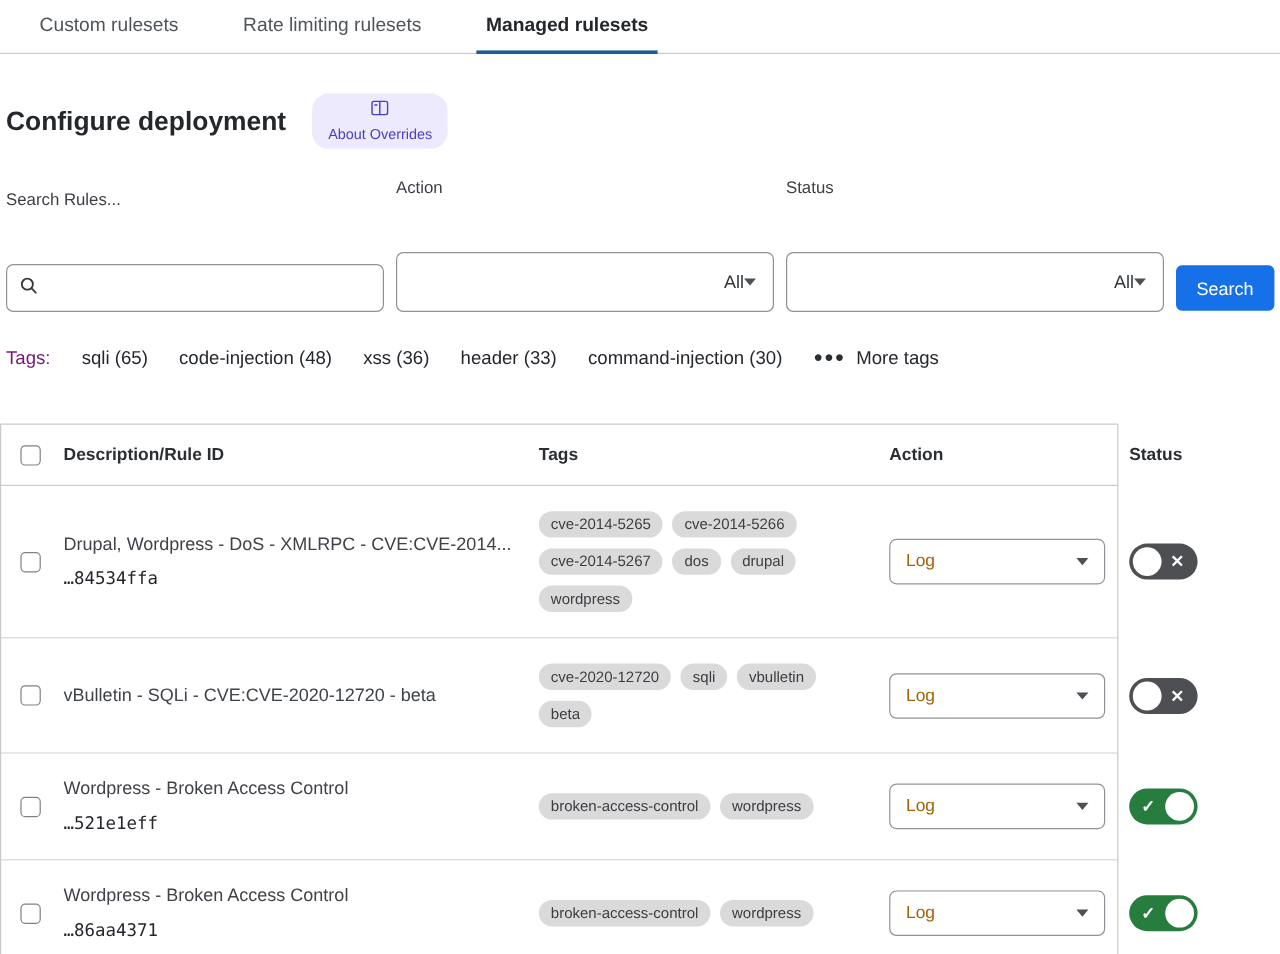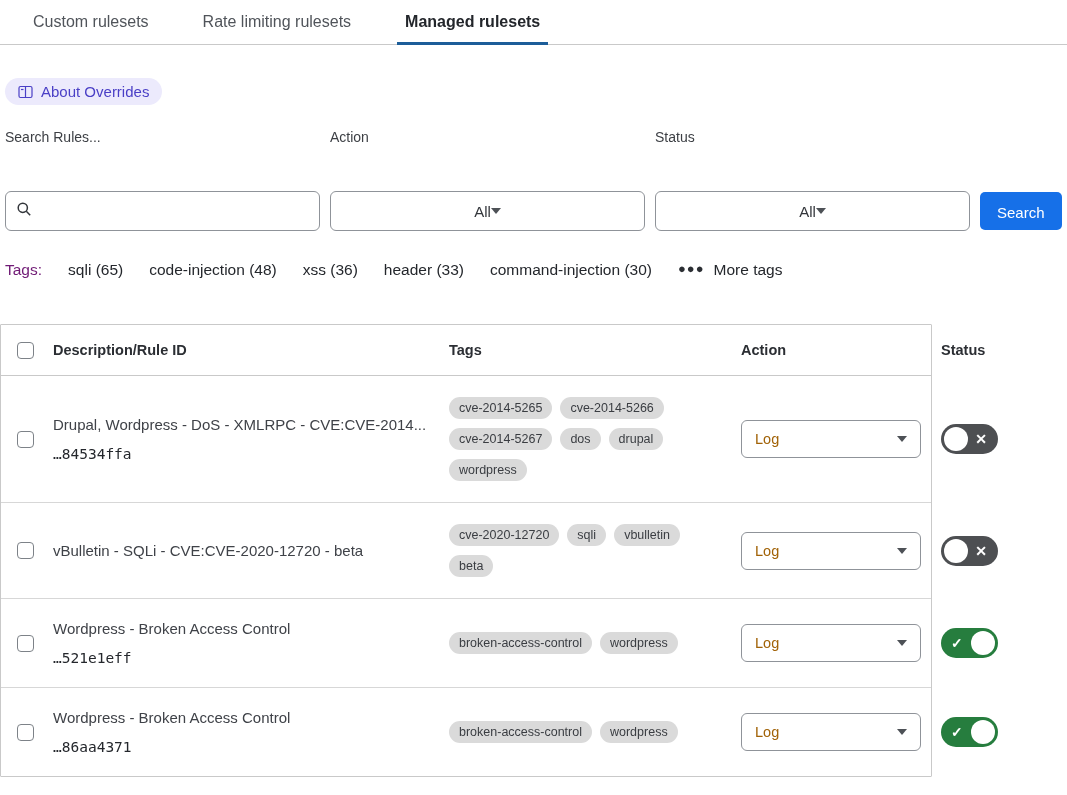--- a/index.html
+++ b/index.html
@@ -27,42 +27,42 @@
 
   
   .heading-row {
     display: flex; align-items: center; gap: 22px;
     margin: 33px 0 0 5px;
   }
   .page-title { font-size: 22px; font-weight: bold; color: #24272c; margin: 0; }
   .about-badge {
     display: inline-flex; align-items: center; gap: 8px;
     background: var(--badge-bg, #eceafc); color: var(--badge-text, #4a3fc6);
-    font-size: 15px; padding: 5px 13px; border-radius: 14px; cursor: pointer;
+    font-size: 12px; padding: 5px 13px; border-radius: 14px; cursor: pointer; flex-direction: column;
   }
   .about-badge svg { display: block; }
 
   
   .filters {
     display: flex; align-items: flex-end; gap: 10px;
     margin: 24px 0 0 5px;
   }
   .field { display: flex; flex-direction: column; gap: 39px; }
   .field-label { font-size: 14px; color: #3c3f44; margin-bottom: 7px; }
   .search-box {
     width: 315px; height: 40px; border: 1px solid #8f9399; border-radius: 6px;
     display: flex; align-items: center; padding: 0 10px; gap: 8px; background:#fff;
   }
   .search-box input {
     border: none; outline: none; flex: 1; font-size: 15px;
     font-family: "Liberation Sans", sans-serif; background: transparent;
   }
   .select {
-    width: 315px; height: 40px; border: 1px solid #8f9399; border-radius: 6px;
-    display: flex; align-items: center; justify-content: center;
+    width: 315px; height: 50px; border: 1px solid #8f9399; border-radius: 6px;
+    display: flex; align-items: center; justify-content: flex-end;
     padding: 0 14px; font-size: 15px; color: #33363b; background: #fff; cursor: pointer;
   }
   .caret {
     width: 0; height: 0; border-left: 5px solid transparent;
     border-right: 5px solid transparent; border-top: 6px solid #4d5156;
   }
   .search-btn {
     height: 38px; padding: 12px 17px; border: none; border-radius: 5px;
     background: var(--accent-blue, #1670e8); color: #fff; font-size: 15px;
     font-family: "Liberation Sans", sans-serif; cursor: pointer; margin-bottom: 1px;
@@ -137,20 +137,21 @@
 </head>
 <body>
 
 <nav class="tabs">
     <div class="tab">Custom rulesets</div>
     <div class="tab">Rate limiting rulesets</div>
     <div class="tab active">Managed rulesets</div>
   </nav>
 
 <div class="heading-row">
+  <h1 class="page-title">Configure deployment</h1>
   <span class="about-badge">
     <span>
       <svg width="15" height="14" viewBox="0 0 15 14" fill="none" stroke="currentColor" stroke-width="1.2">
         <rect x="1" y="1.5" width="13" height="11" rx="1.5"></rect>
         <line x1="7.5" y1="1.5" x2="7.5" y2="12.5"></line>
         <line x1="3" y1="4.5" x2="5.5" y2="4.5"></line>
       </svg>
     </span>
     <span>About Overrides</span>
   </span>

